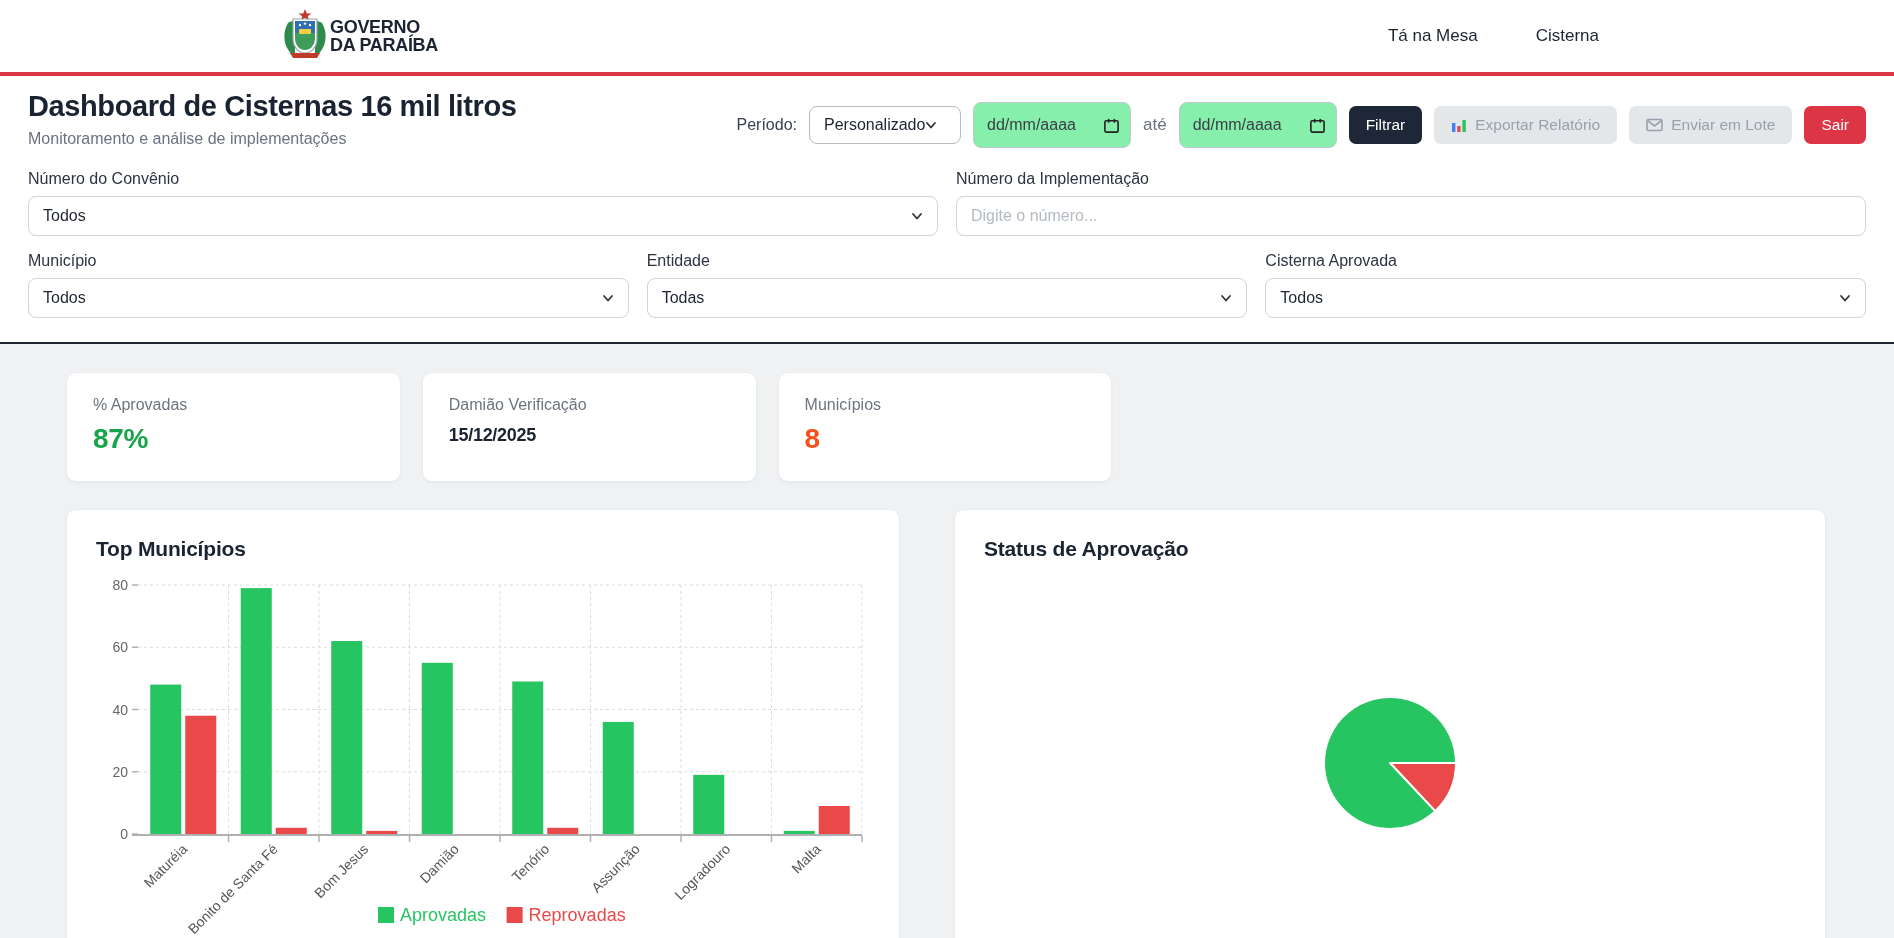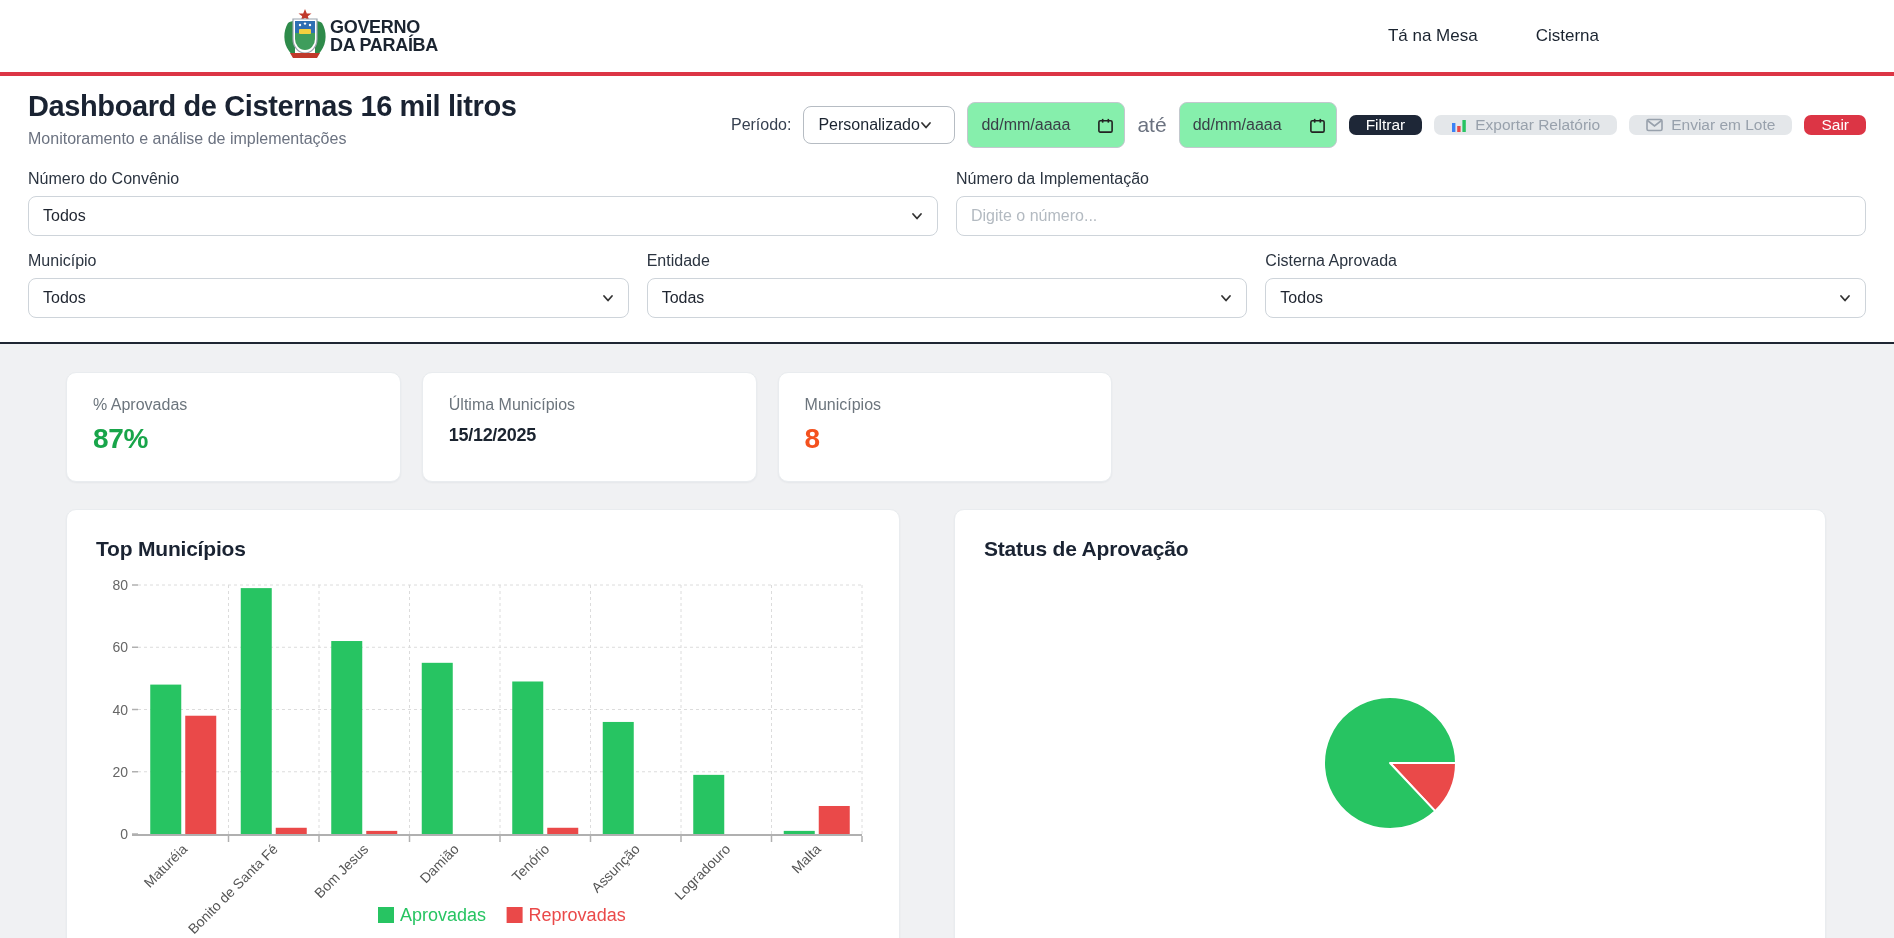--- a/index.html
+++ b/index.html
@@ -20,22 +20,22 @@
   .page-title { font-size:29px; font-weight:bold; color:#1a2332; letter-spacing:-0.4px; }
   .page-subtitle { font-size:16px; color:#6b7280; margin-top:7px; }
   .controls { margin-left:auto; display:flex; align-items:center; gap:12px; margin-top:12px; }
   .ctl-label { font-size:16px; color:#374151; }
   .mini-select { width:152px; height:38px; border:1px solid #b6bcc3; border-radius:8px;
     display:flex; align-items:center; justify-content:flex-start; padding:0 10px 0 14px;
     font-size:16px; background:#fff; cursor:pointer; }
   .date-box { width:158px; height:46px; border:1px solid #c3c8ce; border-radius:8px;
     display:flex; align-items:center; justify-content:space-between; padding:0 10px 0 13px;
     font-size:16px; color:#3a4047; background:#86efac; cursor:text; }
-  .until { font-size:21px; color:#6b7280; }
-  .btn { height:20px; border:none; border-radius:7px; font-size:15.5px;
+  .until { font-size:17px; color:#6b7280; }
+  .btn { height:38px; border:none; border-radius:7px; font-size:15.5px;
     display:inline-flex; align-items:center; gap:8px; padding:0 17px; cursor:pointer;
     font-family:"Liberation Sans", sans-serif; }
   .btn-dark { background:#1e2737; color:#fff; }
   .btn-gray { background:#e4e7ea; color:#98a1ac; }
   .btn-red  { background:#dc3545; color:#fff; }
 
   .filters { margin-top:22px; }
   .f-row { display:flex; gap:18px; }
   .f-row + .f-row { margin-top:16px; }
   .f-col { flex:1; }
@@ -197,21 +197,21 @@
   </div>
 </section>
 
 <section class="gray-section">
   <div class="stats">
     <div class="stat-card">
       <div class="stat-label">% Aprovadas</div>
       <div class="stat-value" style="color: rgb(24, 165, 74);">87%</div>
     </div>
     <div class="stat-card">
-      <div class="stat-label">Última Municípios</div>
+      <div class="stat-label">Damião Verificação</div>
       <div class="stat-value small" style="color: rgb(27, 36, 48);">15/12/2025</div>
     </div>
     <div class="stat-card">
       <div class="stat-label">Municípios</div>
       <div class="stat-value" style="color: rgb(244, 81, 30);">8</div>
     </div>
   </div>
 
   <div class="charts-row">
     <div class="chart-card left">

